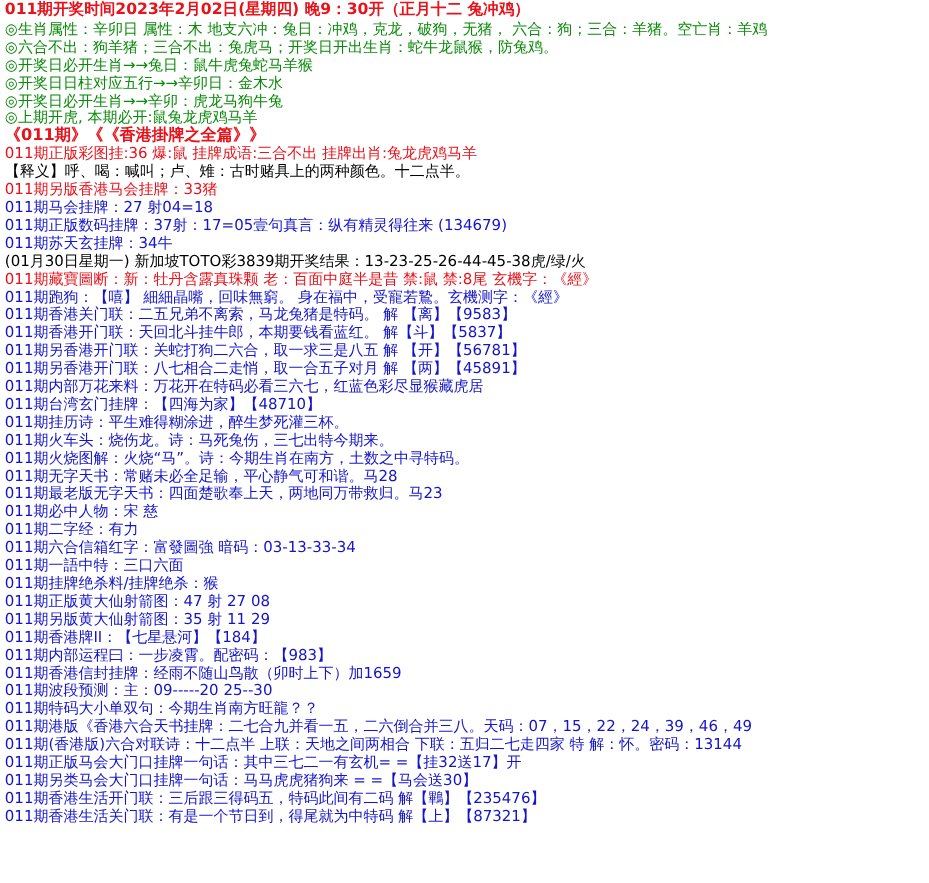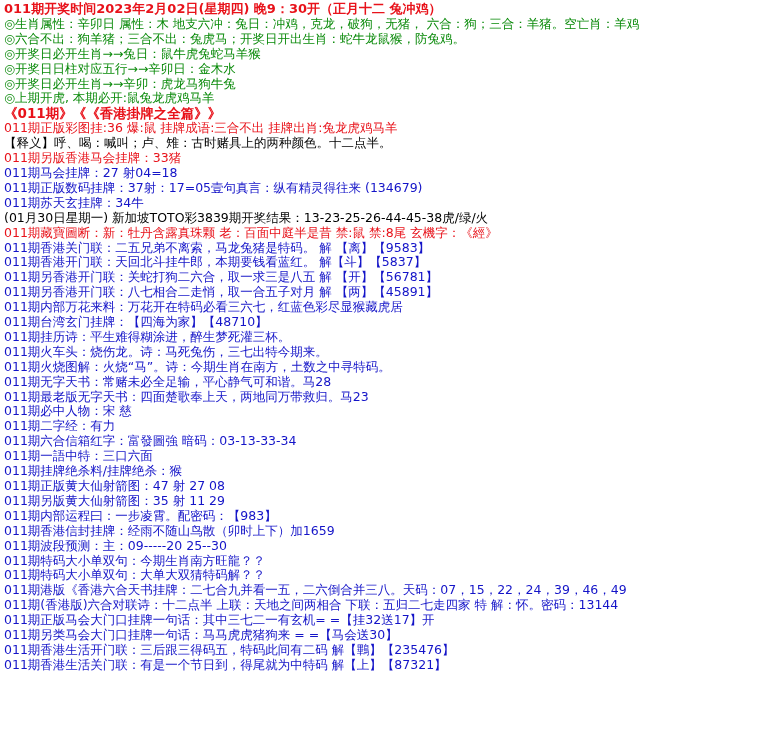--- a/index.html
+++ b/index.html
@@ -55,43 +55,44 @@
       <div class="line green">◎上期开虎, 本期必开:鼠兔龙虎鸡马羊</div>
       <div class="line sep">《011期》《《香港掛牌之全篇》》</div>
       <div class="line red">011期正版彩图挂:36 爆:鼠 挂牌成语:三合不出 挂牌出肖:兔龙虎鸡马羊</div>
       <div class="line black">【释义】呼、喝：喊叫；卢、雉：古时赌具上的两种颜色。十二点半。</div>
       <div class="line red">011期另版香港马会挂牌：33猪</div>
       <div class="line blue">011期马会挂牌：27 射04=18</div>
       <div class="line blue">011期正版数码挂牌：37射：17=05壹句真言：纵有精灵得往来 (134679)</div>
       <div class="line blue">011期苏天玄挂牌：34牛</div>
       <div class="line black">(01月30日星期一) 新加坡TOTO彩3839期开奖结果：13-23-25-26-44-45-38虎/绿/火</div>
       <div class="line red">011期藏寶圖断：新：牡丹含露真珠颗  老：百面中庭半是昔 禁:鼠 禁:8尾 玄機字：《經》</div>
+      <div class="line blue">011期跑狗：【嘻】 細細晶嘴，回味無窮。 身在福中，受寵若鷙。玄機测字：《經》</div>
       <div class="line blue">011期香港关门联：二五兄弟不离索，马龙兔猪是特码。 解 【离】【9583】</div>
       <div class="line blue">011期香港开门联：天回北斗挂牛郎，本期要钱看蓝红。 解【斗】【5837】</div>
       <div class="line blue">011期另香港开门联：关蛇打狗二六合，取一求三是八五  解 【开】【56781】</div>
       <div class="line blue">011期另香港开门联：八七相合二走悄，取一合五子对月  解 【两】【45891】</div>
       <div class="line blue">011期内部万花来料：万花开在特码必看三六七，红蓝色彩尽显猴藏虎居</div>
       <div class="line blue">011期台湾玄门挂牌：【四海为家】【48710】</div>
       <div class="line blue">011期挂历诗：平生难得糊涂进，醉生梦死灌三杯。</div>
       <div class="line blue">011期火车头：烧伤龙。诗：马死兔伤，三七出特今期来。</div>
       <div class="line blue">011期火烧图解：火烧“马”。诗：今期生肖在南方，土数之中寻特码。</div>
       <div class="line blue">011期无字天书：常赌未必全足输，平心静气可和谐。马28</div>
       <div class="line blue">011期最老版无字天书：四面楚歌奉上天，两地同万带救归。马23</div>
       <div class="line blue">011期必中人物：宋 慈</div>
       <div class="line blue">011期二字经：有力</div>
       <div class="line blue">011期六合信箱红字：富發圖強 暗码：03-13-33-34</div>
       <div class="line blue">011期一語中特：三口六面</div>
       <div class="line blue">011期挂牌绝杀料/挂牌绝杀：猴</div>
       <div class="line blue">011期正版黄大仙射箭图：47 射 27 08</div>
       <div class="line blue">011期另版黄大仙射箭图：35 射 11 29</div>
+      <div class="line blue">011期香港牌II：【七星悬河】【184】</div>
       <div class="line blue">011期内部运程曰：一步凌霄。配密码：【983】</div>
       <div class="line blue">011期香港信封挂牌：经雨不随山鸟散（卯时上下）加1659</div>
       <div class="line blue">011期波段预测：主：09-----20 25--30</div>
       <div class="line blue">011期特码大小单双句：今期生肖南方旺龍？？</div>
-      <div class="line blue">011期特码大小单双句：大单大双猜特码解？？</div>
       <div class="line blue">011期港版《香港六合天书挂牌：二七合九并看一五，二六倒合并三八。天码：07，15，22，24，39，46，49</div>
       <div class="line blue">011期(香港版)六合对联诗：十二点半 上联：天地之间两相合 下联：五归二七走四家 特  解：怀。密码：13144</div>
       <div class="line blue">011期正版马会大门口挂牌一句话：其中三七二一有玄机= =【挂32送17】开</div>
       <div class="line blue">011期另类马会大门口挂牌一句话：马马虎虎猪狗来 = =【马会送30】</div>
       <div class="line blue">011期香港生活开门联：三后跟三得码五，特码此间有二码 解【鷝】【235476】</div>
       <div class="line blue">011期香港生活关门联：有是一个节日到，得尾就为中特码 解【上】【87321】</div>
     </div>
 </div>
 
 </body></html>

